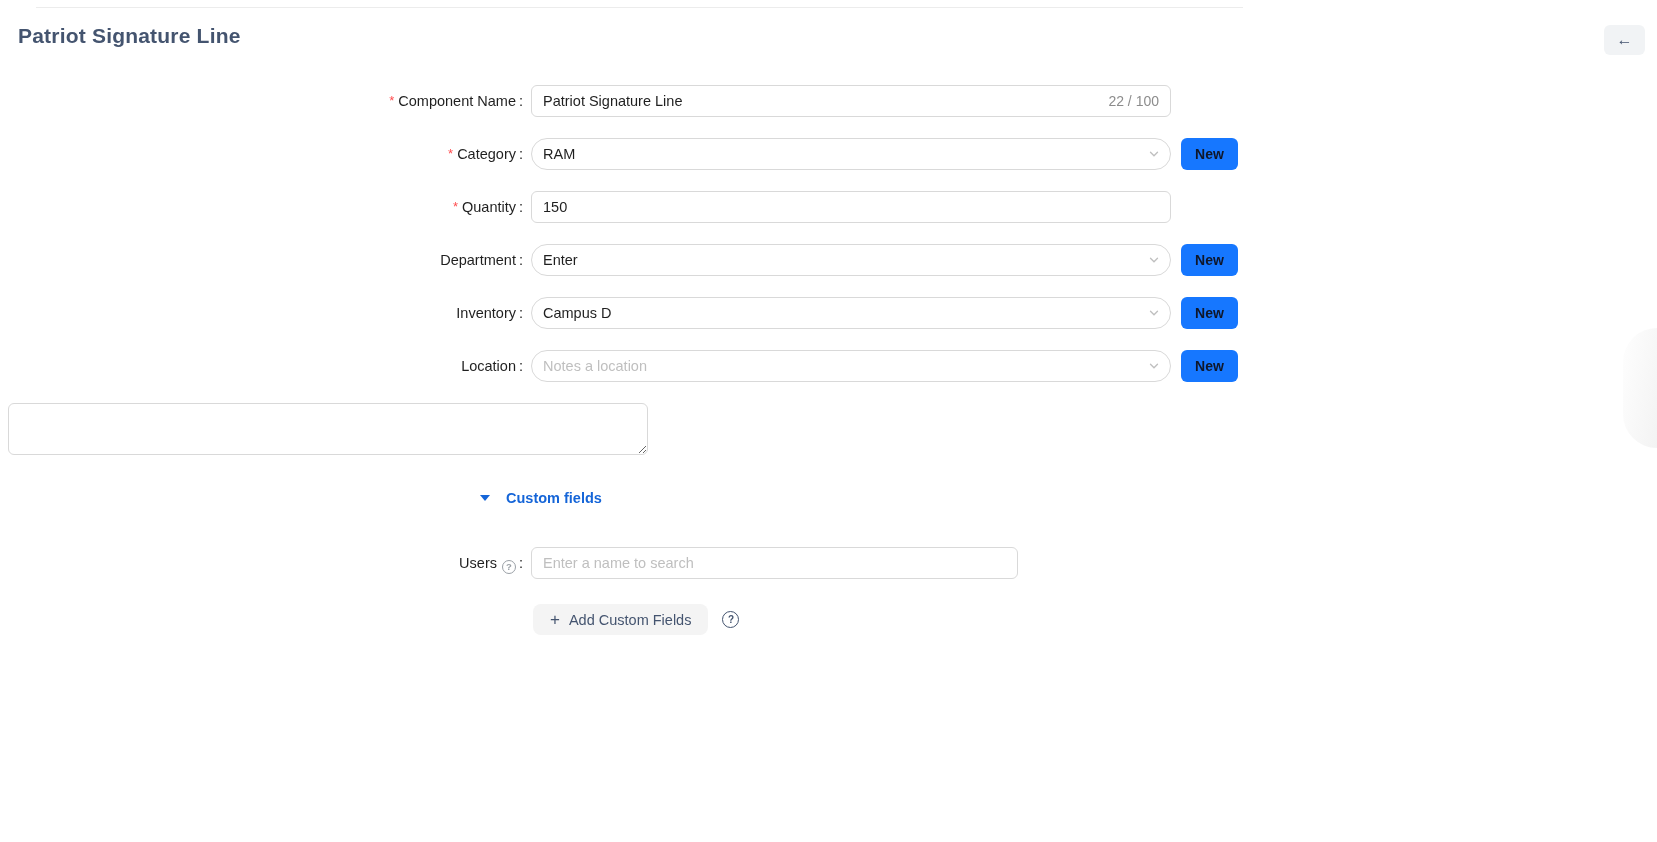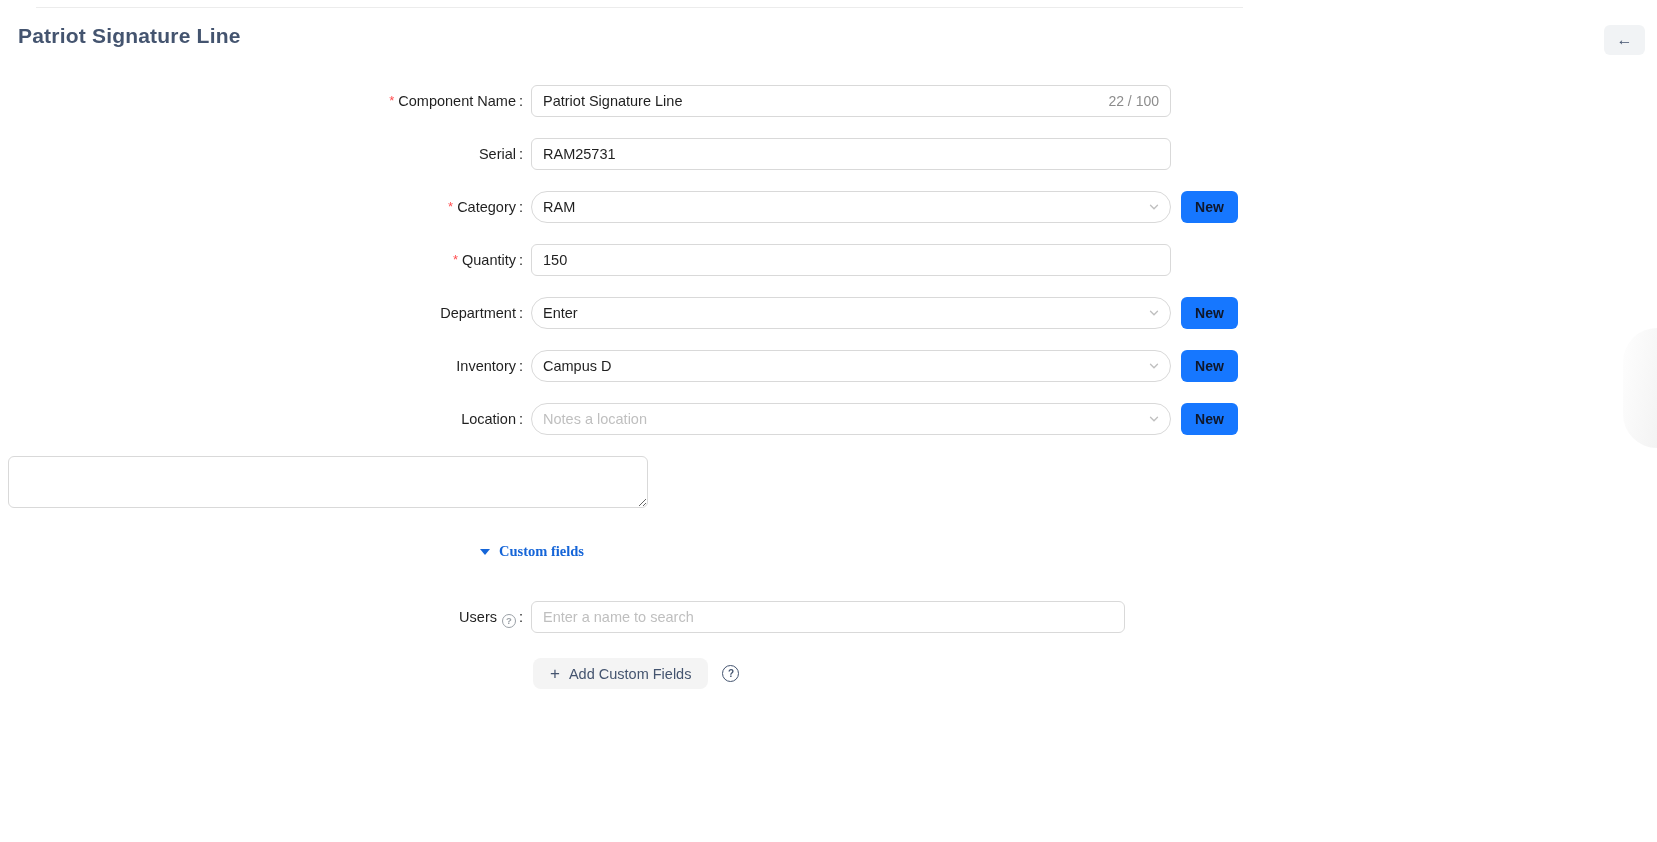--- a/index.html
+++ b/index.html
@@ -66,21 +66,21 @@
   .form-label::after { content: ":"; margin-left: 3px; }
   .form-label.req::before {
     content: "*";
     color: #ff4d4f;
     font-size: 13px;
     margin-right: 4px;
     vertical-align: 1px;
   }
   .control { margin-left: 8px; position: relative; }
   .w-lg { width: 640px; }
-  .w-md { width: 594px; }
+  .w-md { width: 487px; }
 
   .ant-input {
     width: 100%;
     height: 32px;
     border: 1px solid #d9d9d9;
     border-radius: 6px;
     padding: 0 11px;
     font-size: 14.5px;
     font-family: inherit;
     color: rgba(0,0,0,0.88);
@@ -141,25 +141,25 @@
     font-family: inherit;
     color: rgba(0,0,0,0.88);
     outline: none;
     resize: both;
   }
 
   .custom-fields-toggle {
     margin: 10px 0 26px 480px;
     display: inline-flex;
     align-items: center;
-    gap: 9px;
+    gap: 16px;
     cursor: pointer;
     background: none;
     border: none;
-    font-family: Liberation Serif, serif;
+    font-family: Liberation Sans, sans-serif;
   }
   .caret-down {
     width: 0; height: 0;
     border-left: 5px solid transparent;
     border-right: 5px solid transparent;
     border-top: 6px solid #1565d8;
   }
   .custom-fields-toggle .toggle-label {
     font-size: 14.5px;
     font-weight: 700;
@@ -231,26 +231,20 @@
   
   <div class="row">
     <label class="form-label req"><span>Component Name</span></label>
     <div class="control w-lg">
       <input class="ant-input count-pad" value="Patriot Signature Line" style="">
       <span class="char-count">22 / 100</span>
     </div>
   </div>
 
   
-  <div class="row">
-    <label class="form-label"><span>Serial</span></label>
-    <div class="control w-lg">
-      <input class="ant-input" value="RAM25731" style="">
-    </div>
-  </div>
 
   
   <div class="row">
     <label class="form-label req"><span>Category</span></label>
     <div class="control w-lg">
       <div class="select">
         <span class="select-value">RAM</span>
         <span class="chev">
           <svg width="12" height="12" viewBox="0 0 12 12">
               <path d="M2.5 4.2 L6 7.8 L9.5 4.2" stroke="#bfbfbf" stroke-width="1.3" fill="none" stroke-linecap="round"></path>

